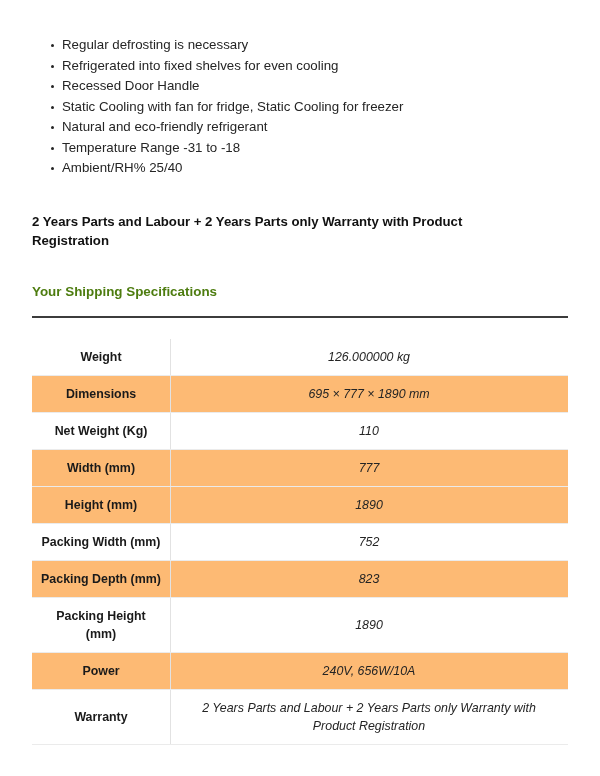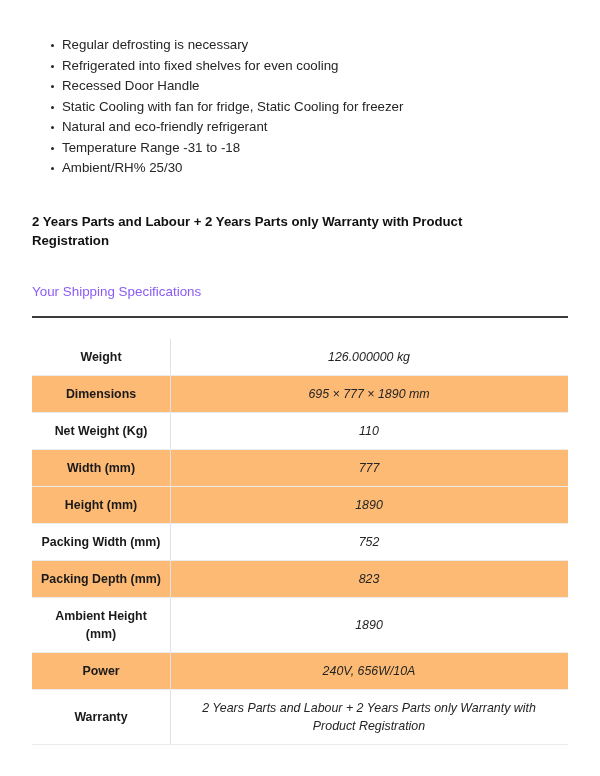--- a/index.html
+++ b/index.html
@@ -56,23 +56,23 @@
     line-height: 19.5px;
     color: #111111;
     max-width: 470px;
   }
 
   
   .section-heading {
     margin: 0;
     padding-top: 32px;
     font-size: 13.4px;
-    font-weight: normal;
+    font-weight: bold;
     line-height: 18px;
-    color: #8b5cf6;
+    color: #4d7c0f;
   }
 
   .rule {
     margin-top: 15px;
     border: 0;
     border-top: 2px solid #3c3c3c;
     height: 0;
     padding: 0;
   }
 
@@ -120,21 +120,21 @@
 
 <div class="page">
 
   <ul class="feature-list">
       <li>Regular defrosting is necessary</li>
       <li>Refrigerated into fixed shelves for even cooling</li>
       <li>Recessed Door Handle</li>
       <li>Static Cooling with fan for fridge, Static Cooling for freezer</li>
       <li>Natural and eco-friendly refrigerant</li>
       <li>Temperature Range -31 to -18</li>
-      <li>Ambient/RH% 25/30</li>
+      <li>Ambient/RH% 25/40</li>
     </ul>
 
   <p class="warranty-statement">2 Years Parts and Labour + 2 Years Parts only Warranty with Product Registration</p>
 
   <h2 class="section-heading">Your Shipping Specifications</h2>
 
   <hr class="rule">
 
   <table class="spec-table">
     <tbody>
@@ -160,21 +160,21 @@
         </tr>
         <tr>
           <td class="spec-label">Packing Width (mm)</td>
           <td class="spec-value">752</td>
         </tr>
         <tr class="alt">
           <td class="spec-label">Packing Depth (mm)</td>
           <td class="spec-value">823</td>
         </tr>
         <tr>
-          <td class="spec-label">Ambient Height (mm)</td>
+          <td class="spec-label">Packing Height (mm)</td>
           <td class="spec-value">1890</td>
         </tr>
         <tr class="alt">
           <td class="spec-label">Power</td>
           <td class="spec-value">240V, 656W/10A</td>
         </tr>
         <tr>
           <td class="spec-label">Warranty</td>
           <td class="spec-value">2 Years Parts and Labour + 2 Years Parts only Warranty with Product Registration</td>
         </tr>

